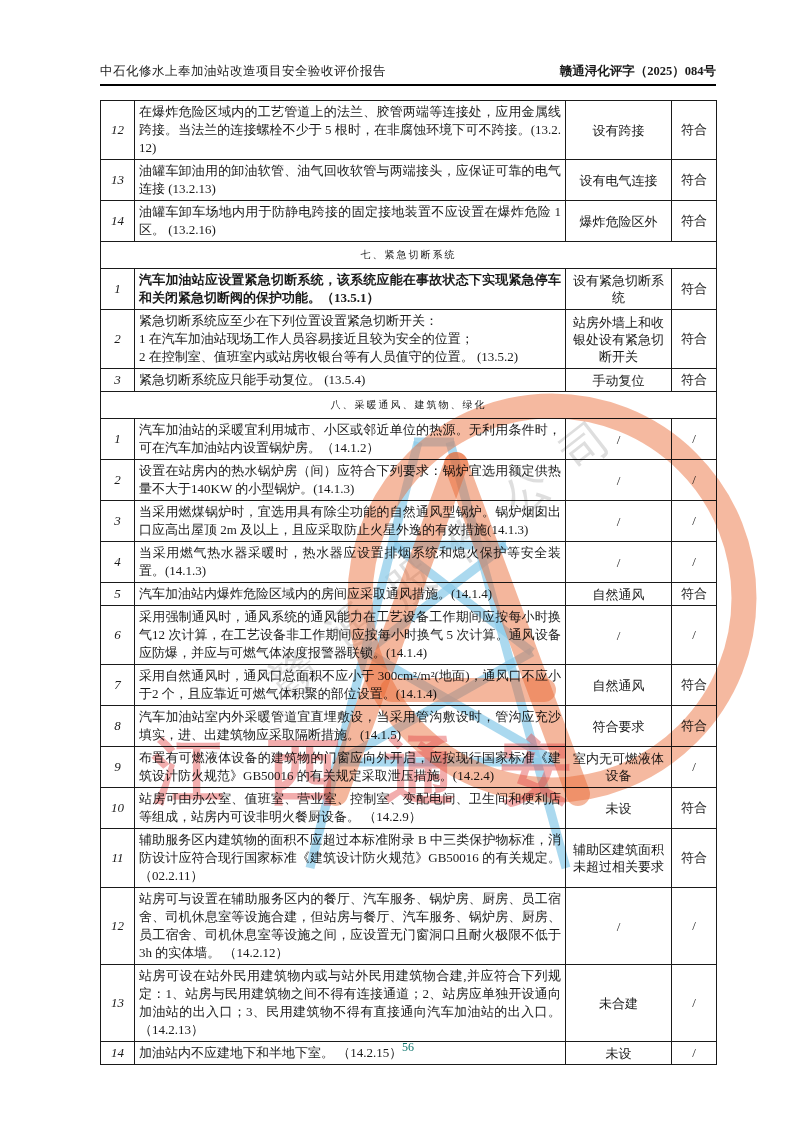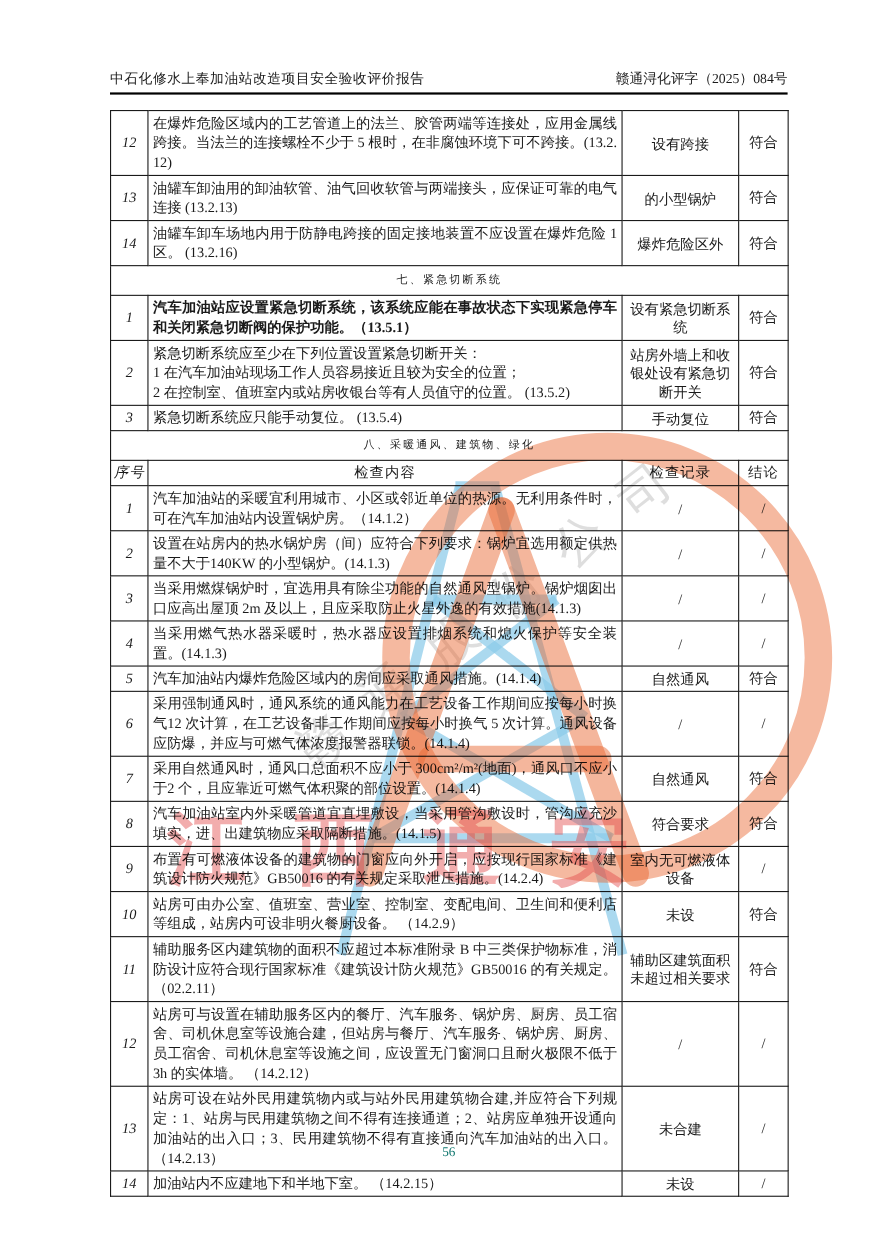--- a/index.html
+++ b/index.html
@@ -3,21 +3,21 @@
 <meta charset="utf-8">
 <style>
   html,body{margin:0;padding:0;background:#d8d8d8;}
   .page{position:relative;width:793px;height:1122px;margin:0 auto;background:#ffffff;
         font-family:"Liberation Serif","DejaVu Serif",serif;color:#1a1a1a;overflow:hidden;}
   
   .runhead{position:absolute;left:100px;top:58px;width:616px;height:28px;
            border-bottom:2px solid #000;display:flex;justify-content:space-between;
            align-items:flex-end;padding-bottom:4px;box-sizing:border-box;gap:20px;}
   .runhead .ht{font-size:12.5px;letter-spacing:.5px;}
-  .runhead .hn{font-size:12.5px;font-weight:normal;}
+  .runhead .hn{font-size:12.5px;font-weight:bold;}
   
   .tablewrap{position:absolute;left:100px;top:100px;width:616px;z-index:1;}
   table{border-collapse:collapse;width:616px;table-layout:fixed;}
   td{border:1px solid #1a1a1a;padding:2px 4px;font-size:13px;line-height:18px;
      vertical-align:middle;box-sizing:border-box;word-break:break-all;}
   col.c-no{width:34px;} col.c-content{width:431px;} col.c-record{width:106px;} col.c-concl{width:45px;}
   td.no{text-align:center;padding:2px 1px;font-style:italic;}
   td.content{text-align:justify;}
   td.record{text-align:center;line-height:17px;}
   td.conclusion{text-align:center;}
@@ -55,21 +55,21 @@
               <div>在爆炸危险区域内的工艺管道上的法兰、胶管两端等连接处，应用金属线跨接。当法兰的连接螺栓不少于 5 根时，在非腐蚀环境下可不跨接。(13.2.12)</div>
             </td>
             <td class="record">设有跨接</td>
             <td class="conclusion">符合</td>
           </tr>
           <tr>
             <td class="no">13</td>
             <td class="content">
               <div>油罐车卸油用的卸油软管、油气回收软管与两端接头，应保证可靠的电气连接 (13.2.13)</div>
             </td>
-            <td class="record">的小型锅炉</td>
+            <td class="record">设有电气连接</td>
             <td class="conclusion">符合</td>
           </tr>
           <tr>
             <td class="no">14</td>
             <td class="content">
               <div>油罐车卸车场地内用于防静电跨接的固定接地装置不应设置在爆炸危险 1 区。 (13.2.16)</div>
             </td>
             <td class="record">爆炸危险区外</td>
             <td class="conclusion">符合</td>
           </tr>
@@ -97,26 +97,20 @@
           <tr>
             <td class="no">3</td>
             <td class="content">
               <div>紧急切断系统应只能手动复位。 (13.5.4)</div>
             </td>
             <td class="record">手动复位</td>
             <td class="conclusion">符合</td>
           </tr>
           <tr>
             <td class="section" colspan="4">八、采暖通风、建筑物、绿化</td>
-          </tr>
-          <tr>
-            <td class="no th">序号</td>
-            <td class="th">检查内容</td>
-            <td class="th">检查记录</td>
-            <td class="th">结论</td>
           </tr>
           <tr>
             <td class="no">1</td>
             <td class="content">
               <div>汽车加油站的采暖宜利用城市、小区或邻近单位的热源。无利用条件时，可在汽车加油站内设置锅炉房。（14.1.2）</div>
             </td>
             <td class="record">/</td>
             <td class="conclusion">/</td>
           </tr>
           <tr>

